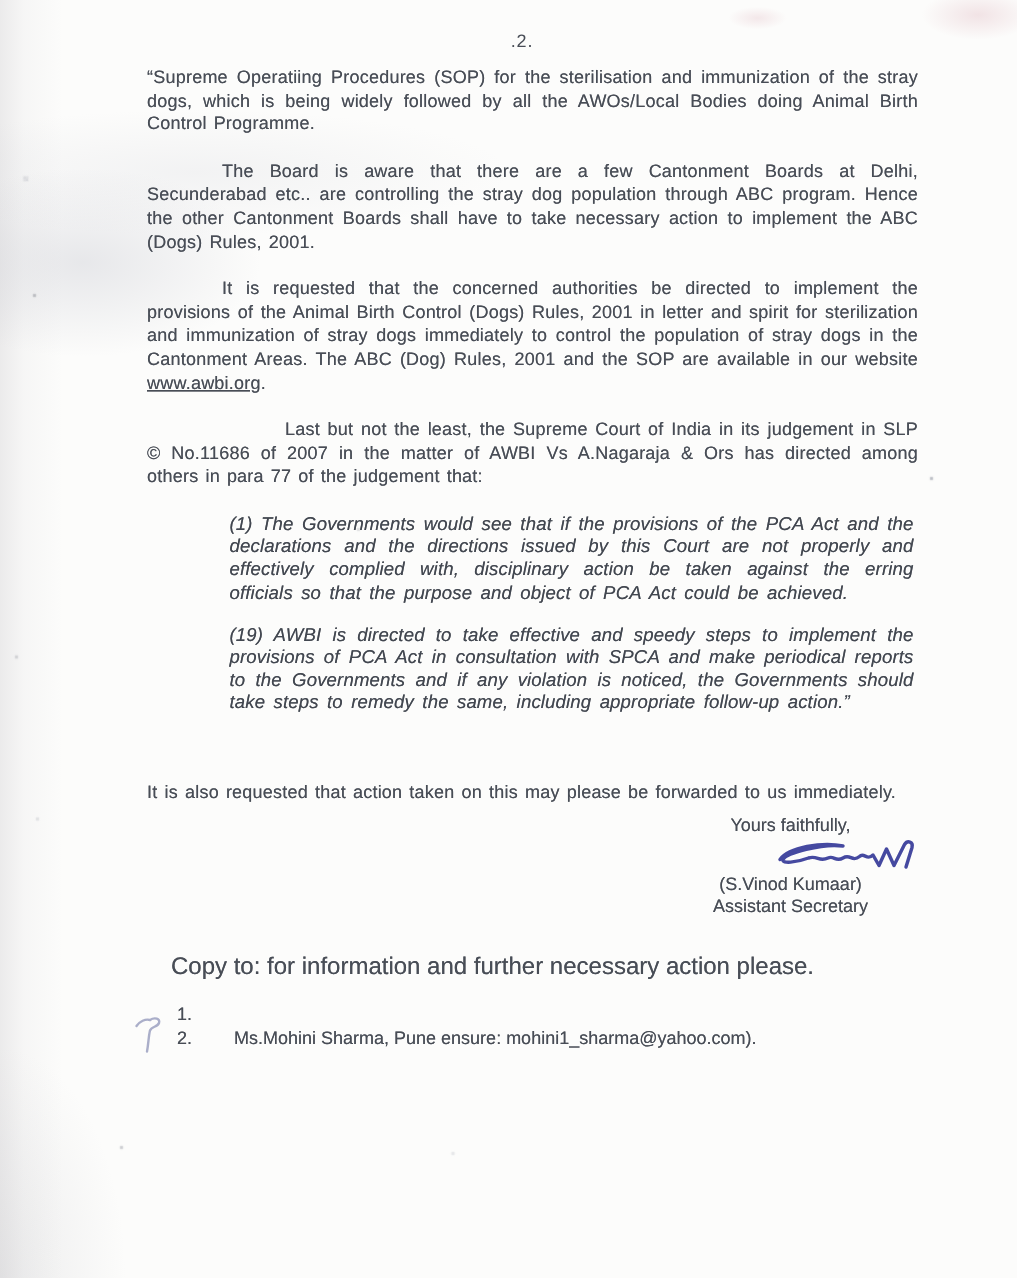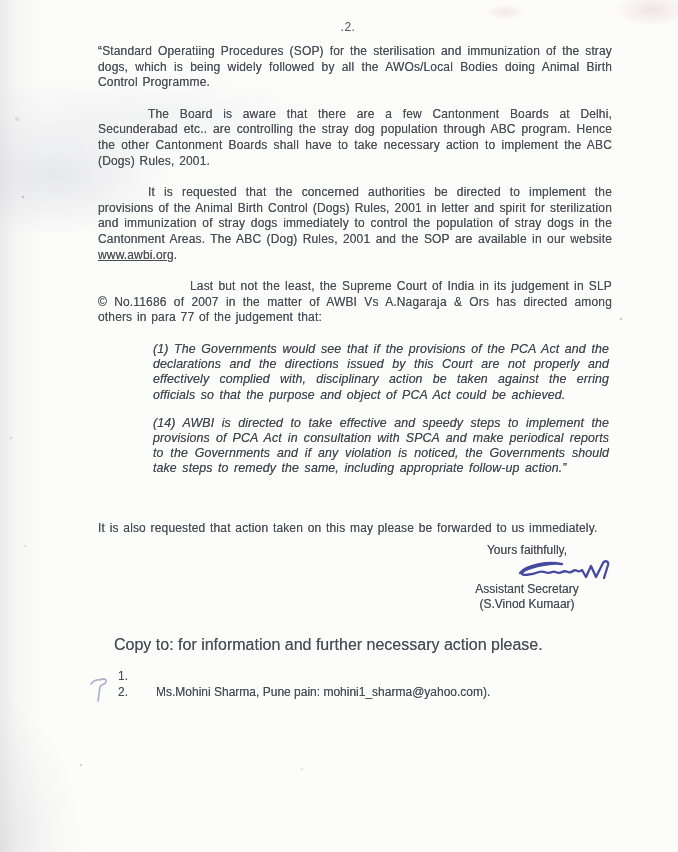--- a/index.html
+++ b/index.html
@@ -75,54 +75,54 @@
   <div class="specks"></div>
 
   <svg class="ink-mark" width="26" height="40" viewBox="0 0 26 40">
     <path d="M14,6 C17,4 21,5 20,8 C19,11 15,10 14,13 C13,17 13,22 12,27 M14,6 C11,5 7,7 5,10" fill="none" stroke="#8f94b8" stroke-width="1.6" stroke-linecap="round" opacity="0.75"></path>
   </svg>
 
   <div class="content">
 
     <div class="page-num">.2.</div>
 
-    <p class="para">“Standard Operatiing Procedures (SOP) for the sterilisation and immunization of the stray dogs, which is being widely followed by all the AWOs/Local Bodies doing Animal Birth Control Programme.</p>
+    <p class="para">“Supreme Operatiing Procedures (SOP) for the sterilisation and immunization of the stray dogs, which is being widely followed by all the AWOs/Local Bodies doing Animal Birth Control Programme.</p>
 
 
     <p class="para indent1">The Board is aware that there are a few Cantonment Boards at Delhi, Secunderabad etc.. are controlling the stray dog population through ABC program. Hence the other Cantonment Boards shall have to take necessary action to implement the ABC (Dogs) Rules, 2001.</p>
 
     <p class="para indent1">
       <span>It is requested that the concerned authorities be directed to implement the provisions of the Animal Birth Control (Dogs) Rules, 2001 in letter and spirit for sterilization and immunization of stray dogs immediately to control the population of stray dogs in the Cantonment Areas. The ABC (Dog) Rules, 2001 and the SOP are available in our website </span><span class="weblink">www.awbi.org</span><span>.</span>
     </p>
 
     <p class="para indent2">Last but not the least, the Supreme Court of India in its judgement in SLP © No.11686 of 2007 in the matter of AWBI Vs A.Nagaraja &amp; Ors has directed among others in para 77 of the judgement that:</p>
 
 
 
     <p class="quote">(1) The Governments would see that if the provisions of the PCA Act and the declarations and the directions issued by this Court are not properly and effectively complied with, disciplinary action be taken against the erring officials so that the purpose and object of PCA Act could be achieved.</p>
 
-    <p class="quote">(14) AWBI is directed to take effective and speedy steps to implement the provisions of PCA Act in consultation with SPCA and make periodical reports to the Governments and if any violation is noticed, the Governments should take steps to remedy the same, including appropriate follow-up action.”</p>
+    <p class="quote">(19) AWBI is directed to take effective and speedy steps to implement the provisions of PCA Act in consultation with SPCA and make periodical reports to the Governments and if any violation is noticed, the Governments should take steps to remedy the same, including appropriate follow-up action.”</p>
 
     <p class="para closing">It is also requested that action taken on this may please be forwarded to us immediately.</p>
 
     <div class="sig-block">
       <div>Yours faithfully,</div>
       <svg class="sig-scribble" width="100" height="30" viewBox="0 0 100 30">
         <path d="M8,16 C14,8 36,4 50,7 C36,5 12,12 10,16 C9,19 19,18 27,15 C33,13 34,18 40,15 C44,13 45,18 50,15 C55,12 56,18 61,14 C64,11 66,17 70,13 L74,20 L79,9 L84,20 L91,6 C93,3 97,4 96,8 L92,21" fill="none" stroke="#3b3f9b" stroke-width="2.3" stroke-linecap="round" stroke-linejoin="round" opacity="0.95"></path>
       </svg>
+      <div>(S.Vinod Kumaar)</div>
       <div>Assistant Secretary</div>
-      <div>(S.Vinod Kumaar)</div>
     </div>
 
     <div class="copy-to">Copy to: for information and further necessary action please.</div>
 
     <div class="recipients">
       <div class="recipient-row">
         <span class="recipient-num">1.</span>
       </div>
       <div class="recipient-row">
         <span class="recipient-num">2.</span>
-        <span>Ms.Mohini Sharma, Pune pain: mohini1_sharma@yahoo.com).</span>
+        <span>Ms.Mohini Sharma, Pune ensure: mohini1_sharma@yahoo.com).</span>
       </div>
     </div>
 
   </div>
 </div>
 
 </body></html>

